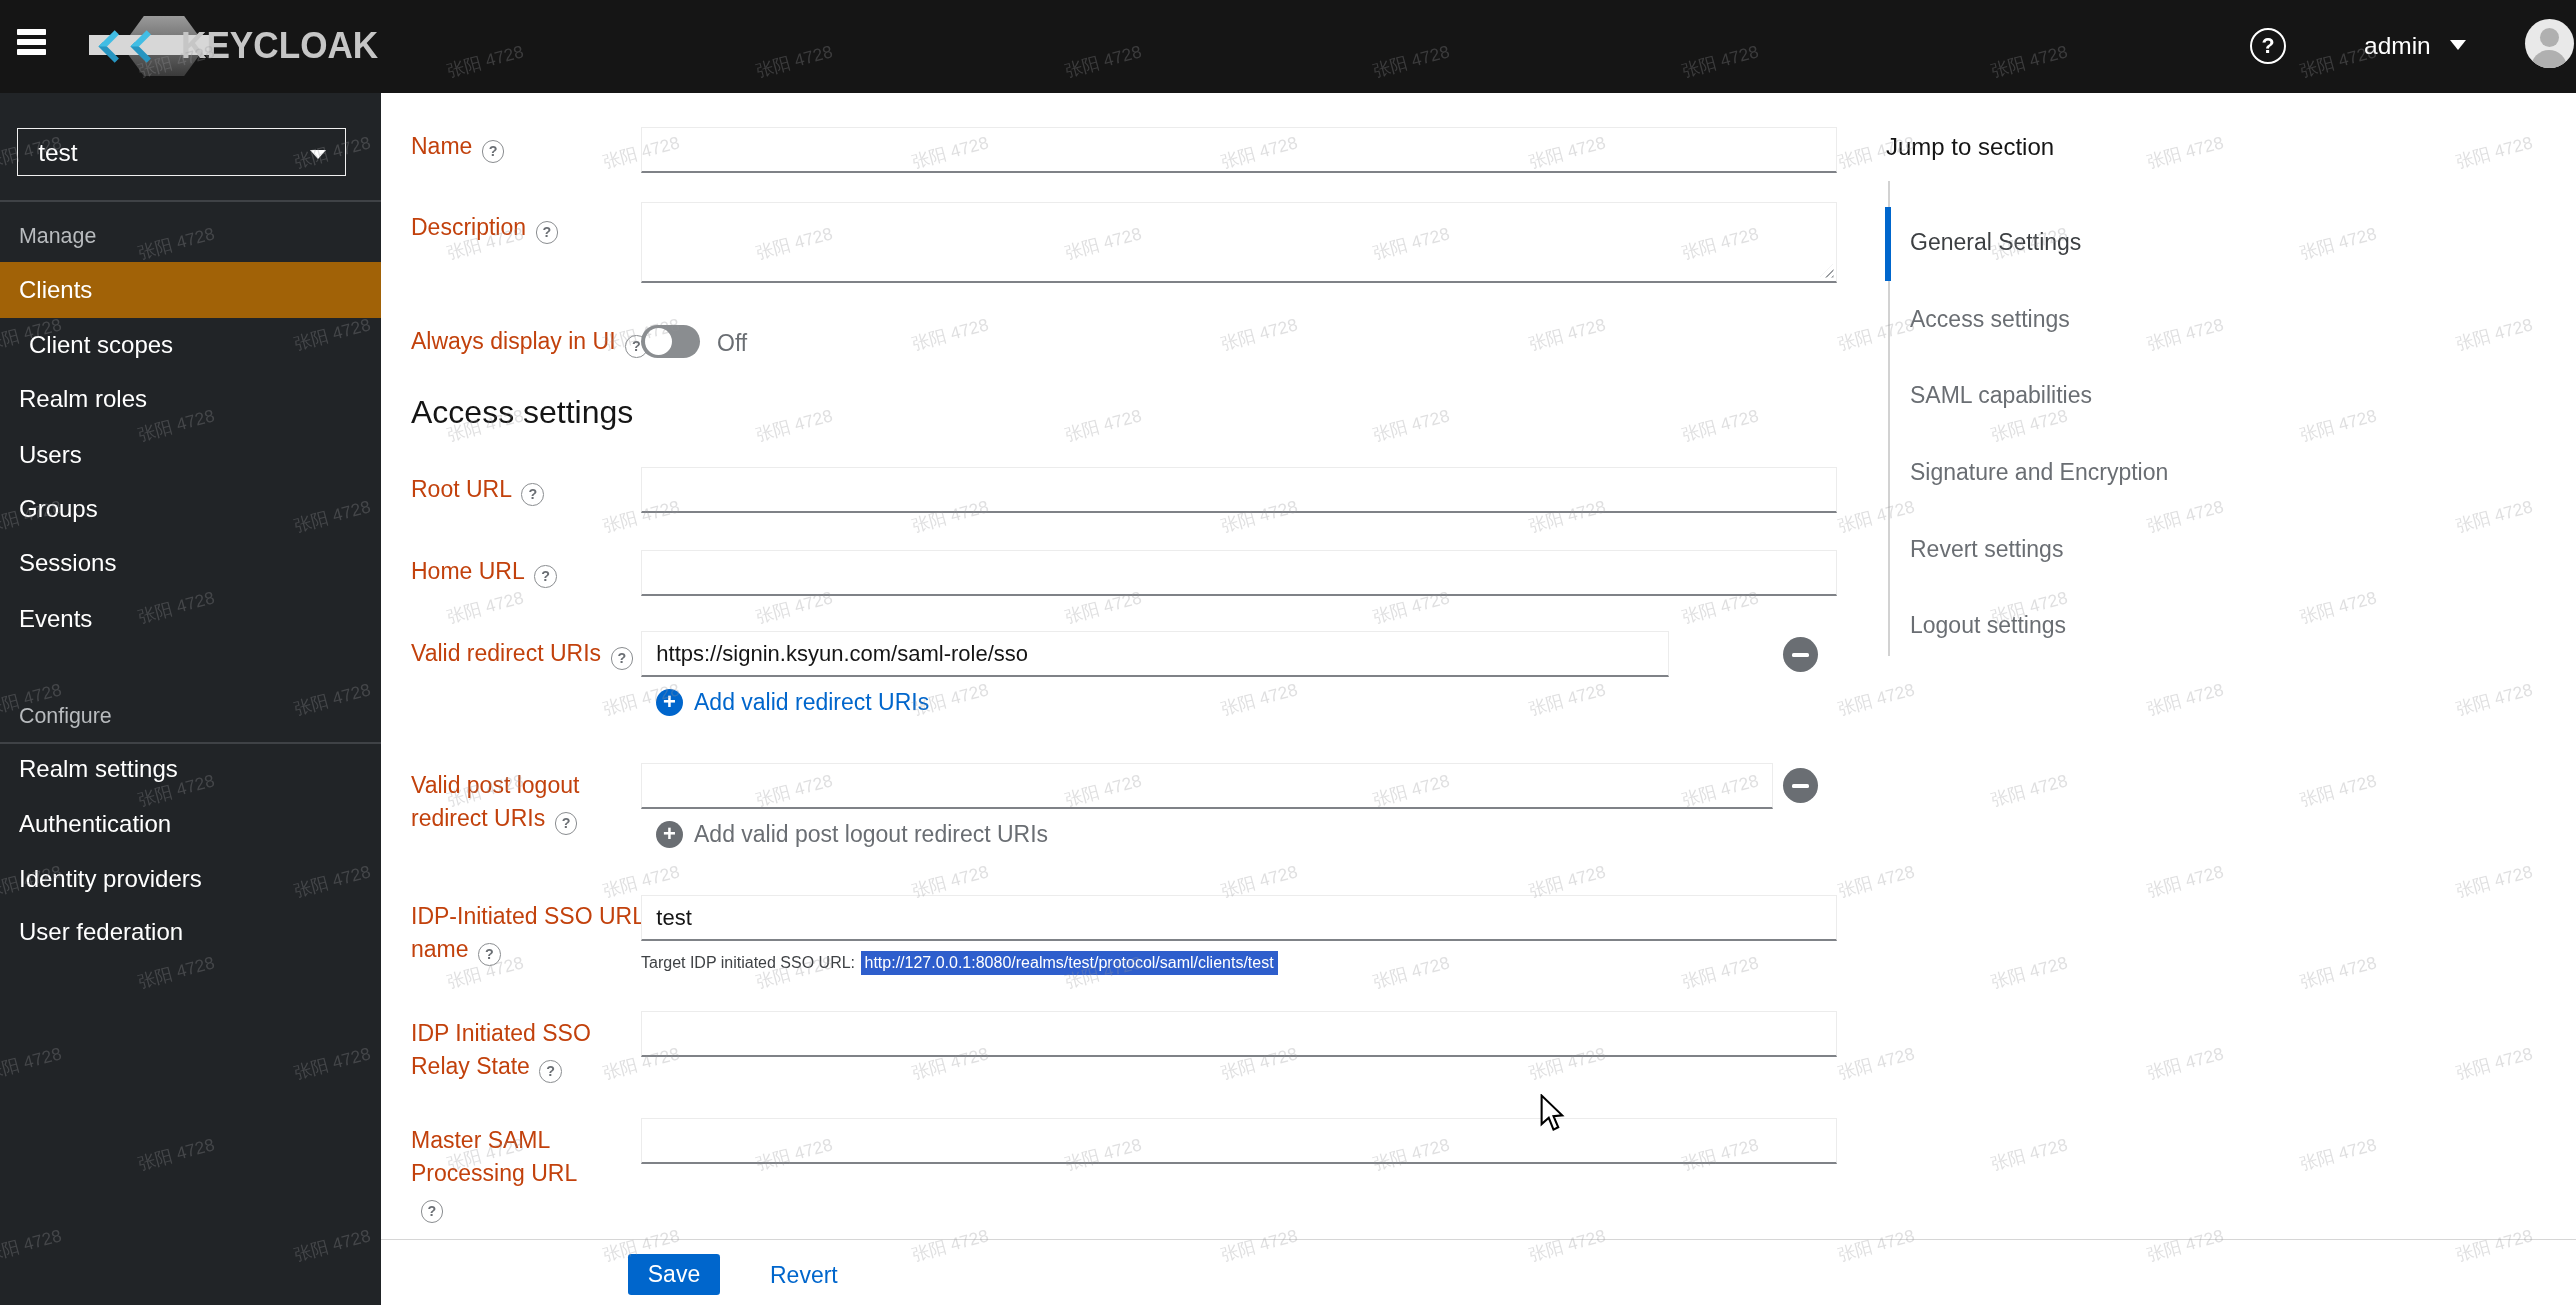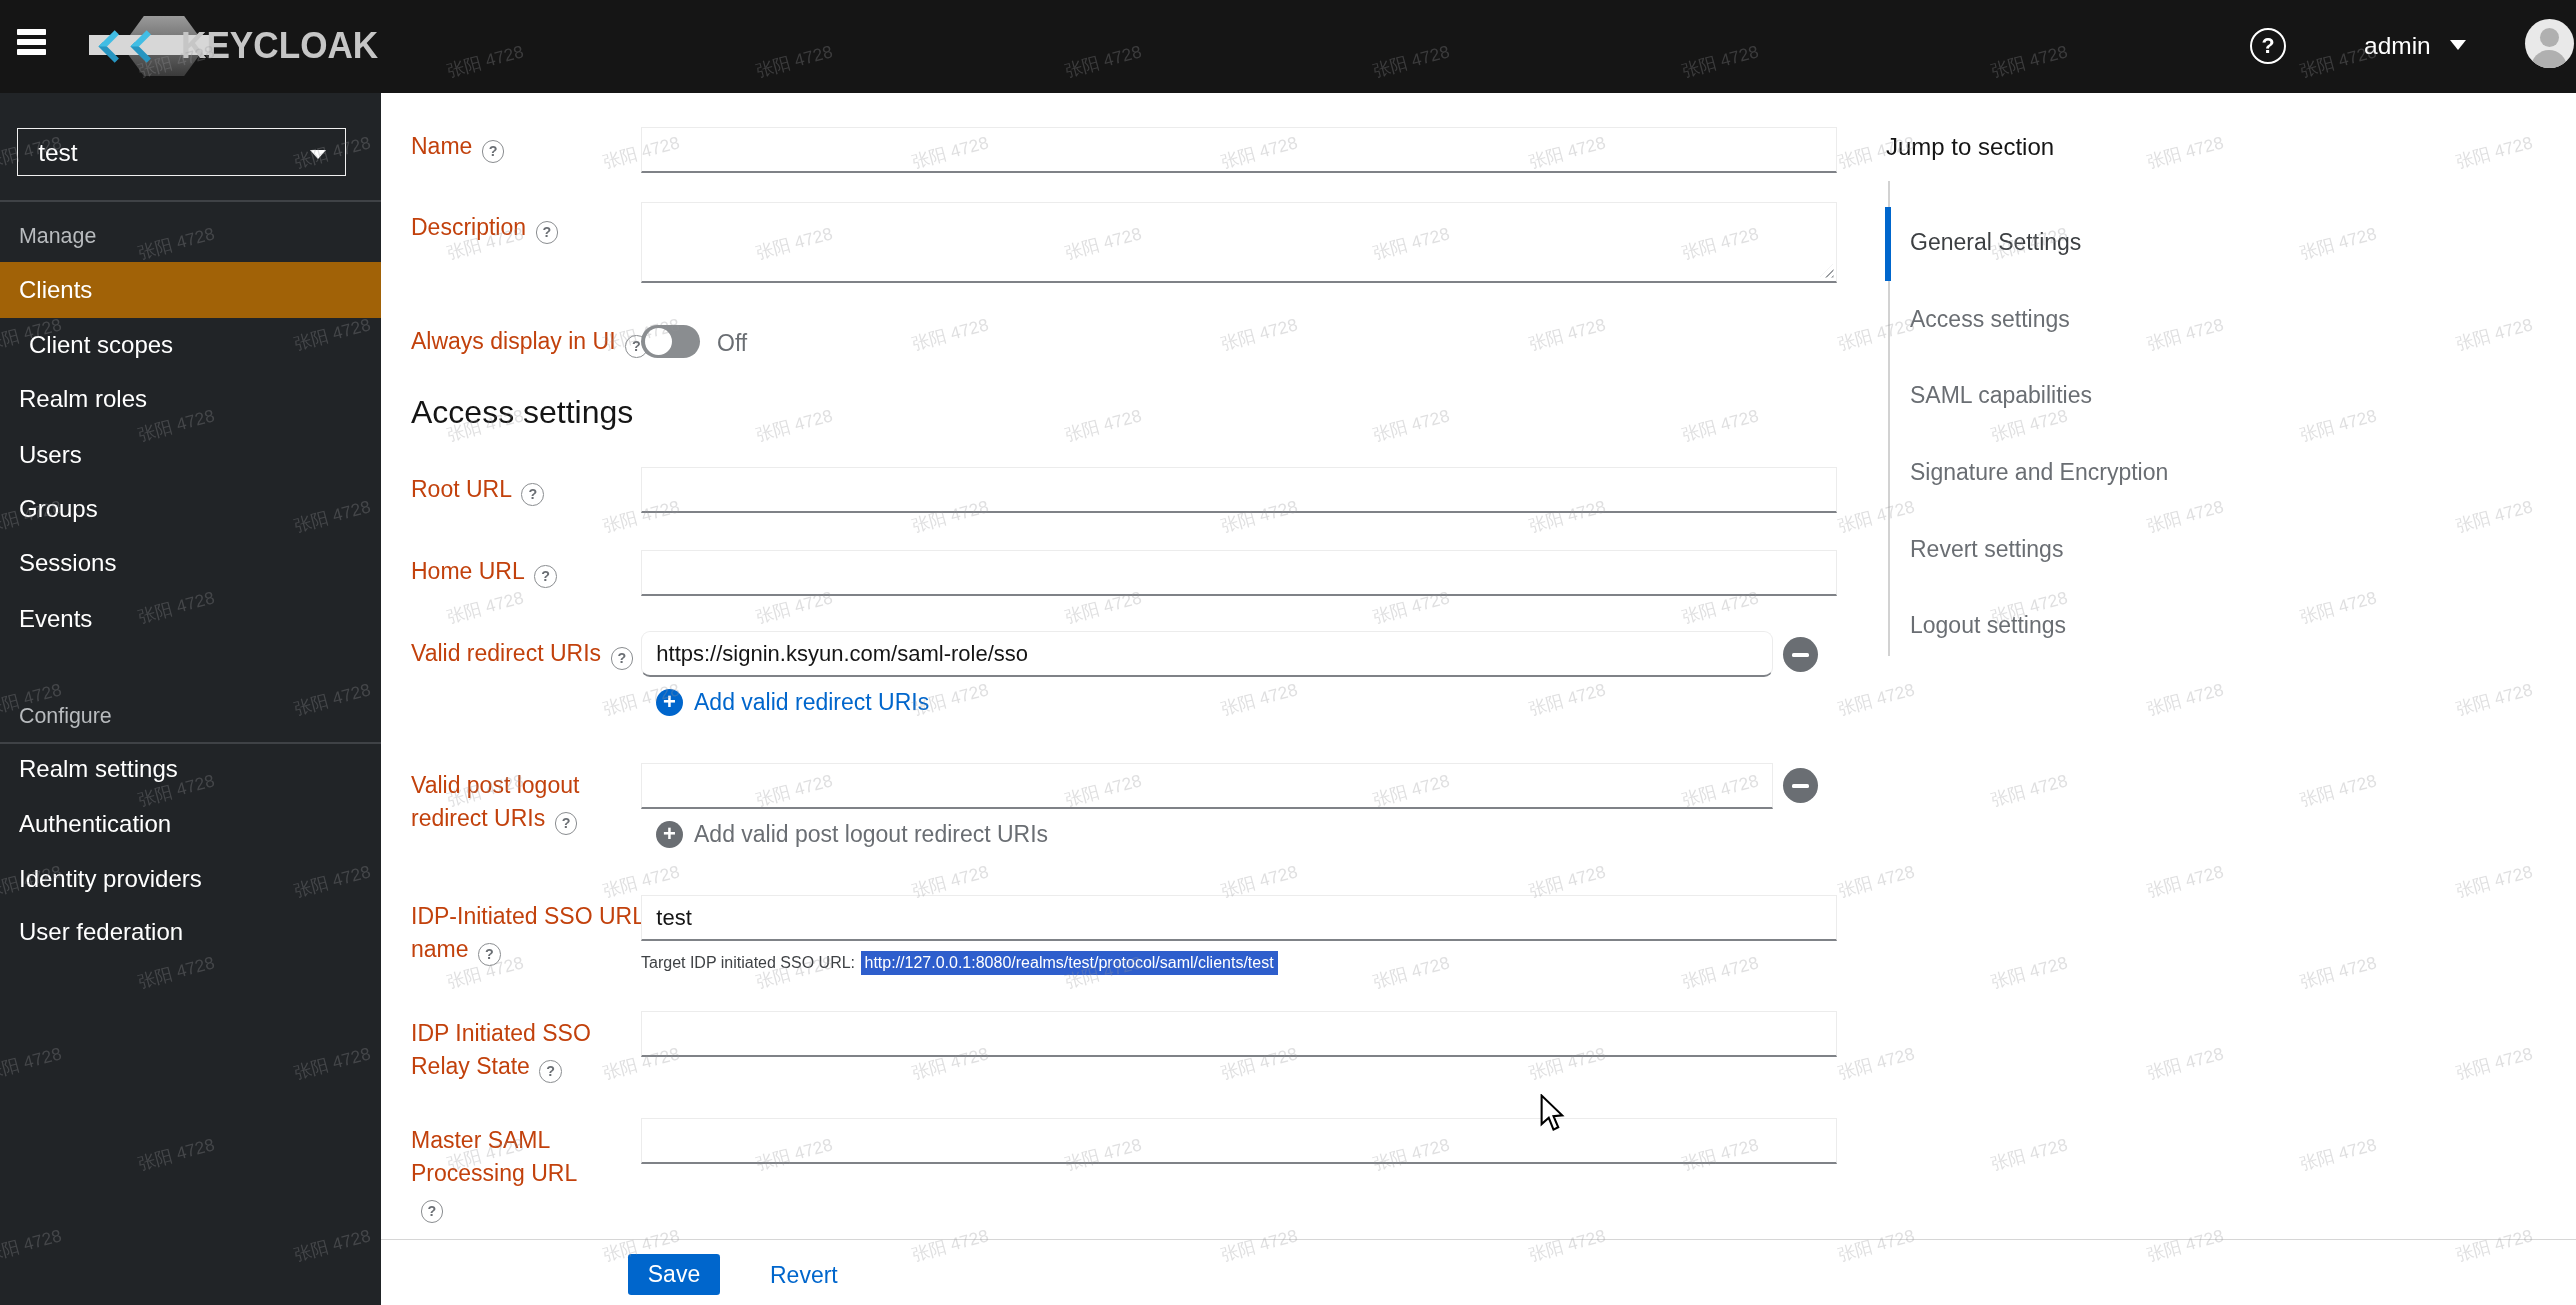--- a/index.html
+++ b/index.html
@@ -167,21 +167,21 @@
 <input class="pf-input" style="left: 641px; top: 467px; width: 1196px;" value="">
 
 <div class="flabel" style="left:411px;top:555px;white-space:nowrap;">
   <span>Home URL</span><span class="q-icon"></span>
 </div>
 <input class="pf-input" style="left: 641px; top: 550px; width: 1196px;" value="">
 
 <div class="flabel" style="left:411px;top:637px;white-space:nowrap;">
   <span>Valid redirect URIs</span><span class="q-icon"></span>
 </div>
-<input class="pf-input" style="left: 641px; top: 631px; width: 1132px; border-radius: 9px;" value="https://signin.ksyun.com/saml-role/sso">
+<input class="pf-input" style="left: 641px; top: 631px; width: 1028px;" value="https://signin.ksyun.com/saml-role/sso">
 <div class="minus-btn" style="left:1783px;top:637px;"></div>
 <div class="add-link add-blue" style="left:656px;top:689px;">
   <span class="plus">+</span>
   <span class="txt">Add valid redirect URIs</span>
 </div>
 
 <div class="flabel" style="left:411px;top:769px;width:198px;">
   <span>Valid post logout redirect URIs</span><span class="q-icon"></span>
 </div>
 <input class="pf-input" style="left: 641px; top: 763px; width: 1132px;" value="">

